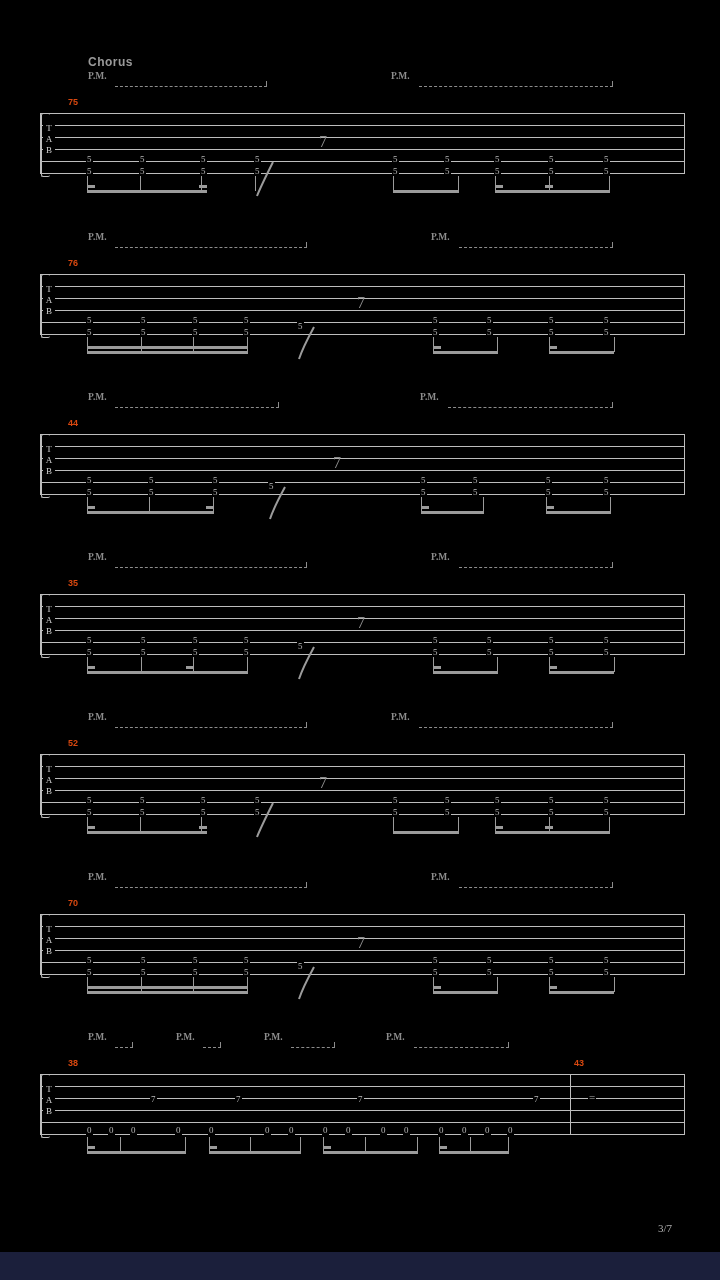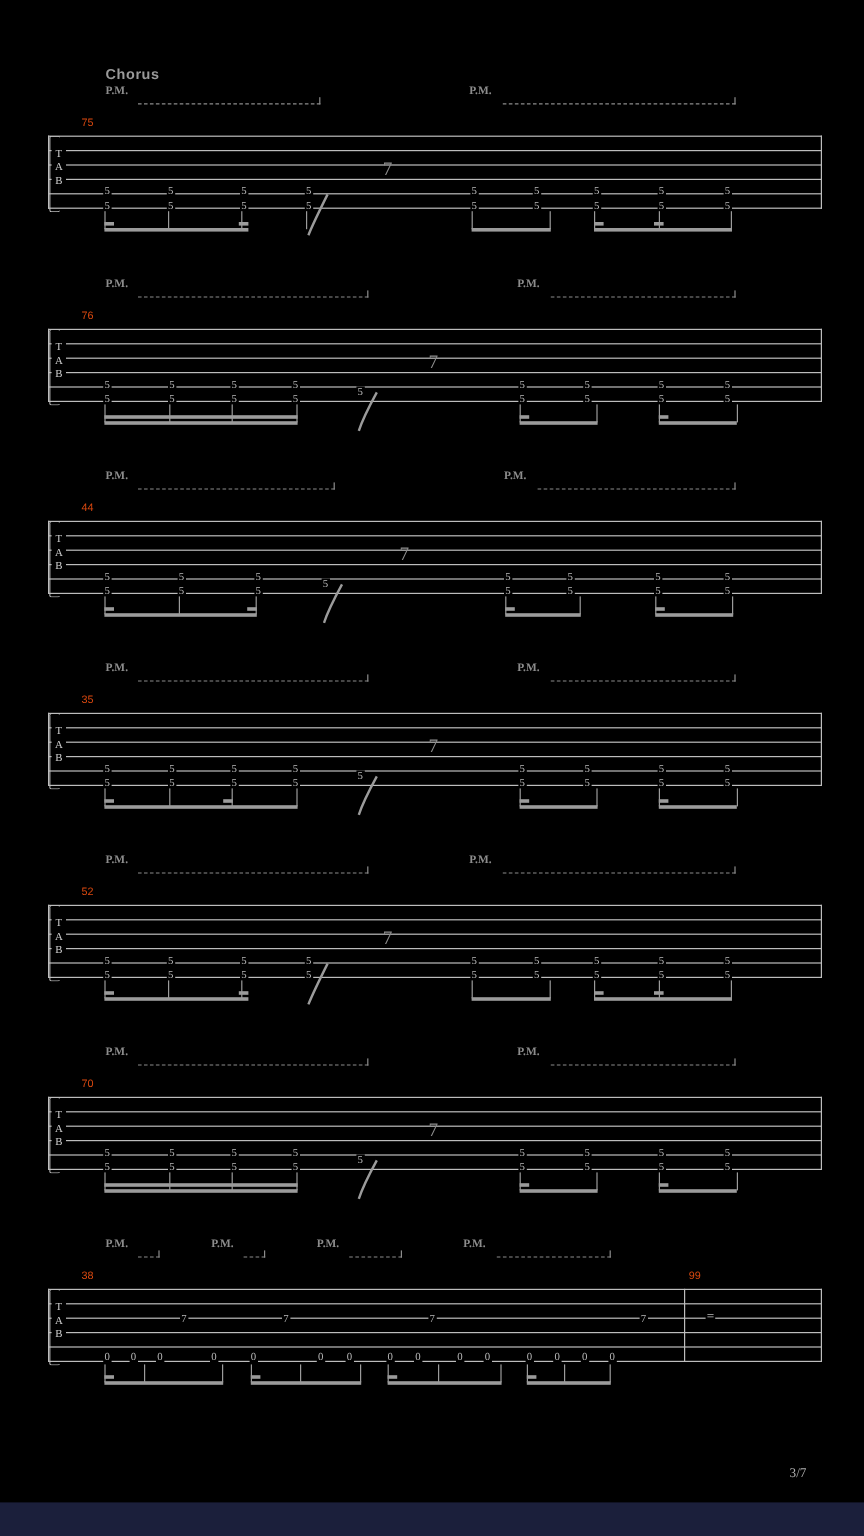--- a/index.html
+++ b/index.html
@@ -94,21 +94,21 @@
     line-height: 11px;
   }
   .tab-letters div {
     background: #000;
     height: 11px;
   }
   .measure-num {
     position: absolute;
     color: #d9480f;
     font-size: 9px;
-    font-weight: normal;
+    font-weight: bold;
   }
   .note {
     position: absolute;
     color: #b8b8b8;
     font-size: 9px;
     font-family: "Liberation Serif", serif;
     background: #000;
     padding: 0 1px;
     line-height: 9px;
   }
@@ -591,21 +591,21 @@
 
     <div class="pm-label" style="left:264px; top:1032px;">P.M.</div>
     <div class="pm-line" style="left:291px; top:1047px; width:44px;"></div>
     <div class="pm-tick" style="left:334px; top:1042px;"></div>
 
     <div class="pm-label" style="left:386px; top:1032px;">P.M.</div>
     <div class="pm-line" style="left:414px; top:1047px; width:95px;"></div>
     <div class="pm-tick" style="left:508px; top:1042px;"></div>
 
     <div class="measure-num" style="left:68px; top:1058px;">38</div>
-    <div class="measure-num" style="left:574px; top:1058px;">99</div>
+    <div class="measure-num" style="left:574px; top:1058px;">43</div>
 
     <div class="brace" style="left:41px; top:1074px; height:62px;"></div>
     <div class="staff-lines" style="top:1074px; height:62px;">
       <div class="staff-line" style="top:0px;"></div>
       <div class="staff-line" style="top:12px;"></div>
       <div class="staff-line" style="top:24px;"></div>
       <div class="staff-line" style="top:36px;"></div>
       <div class="staff-line" style="top:48px;"></div>
       <div class="staff-line" style="top:60px;"></div>
       <div class="bar-left" style="left:0px; top:0px; height:61px;"></div>

